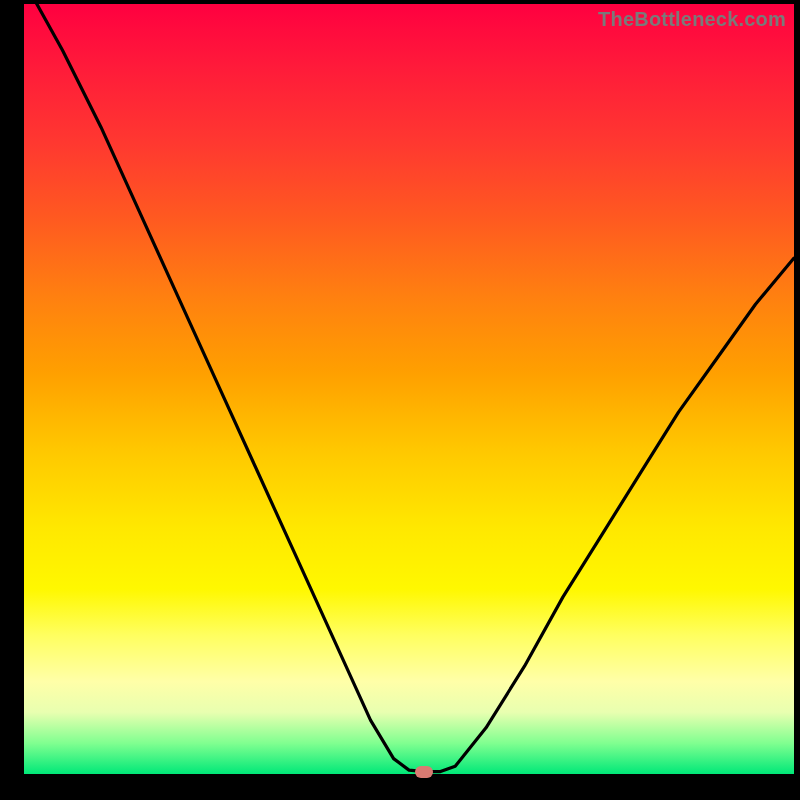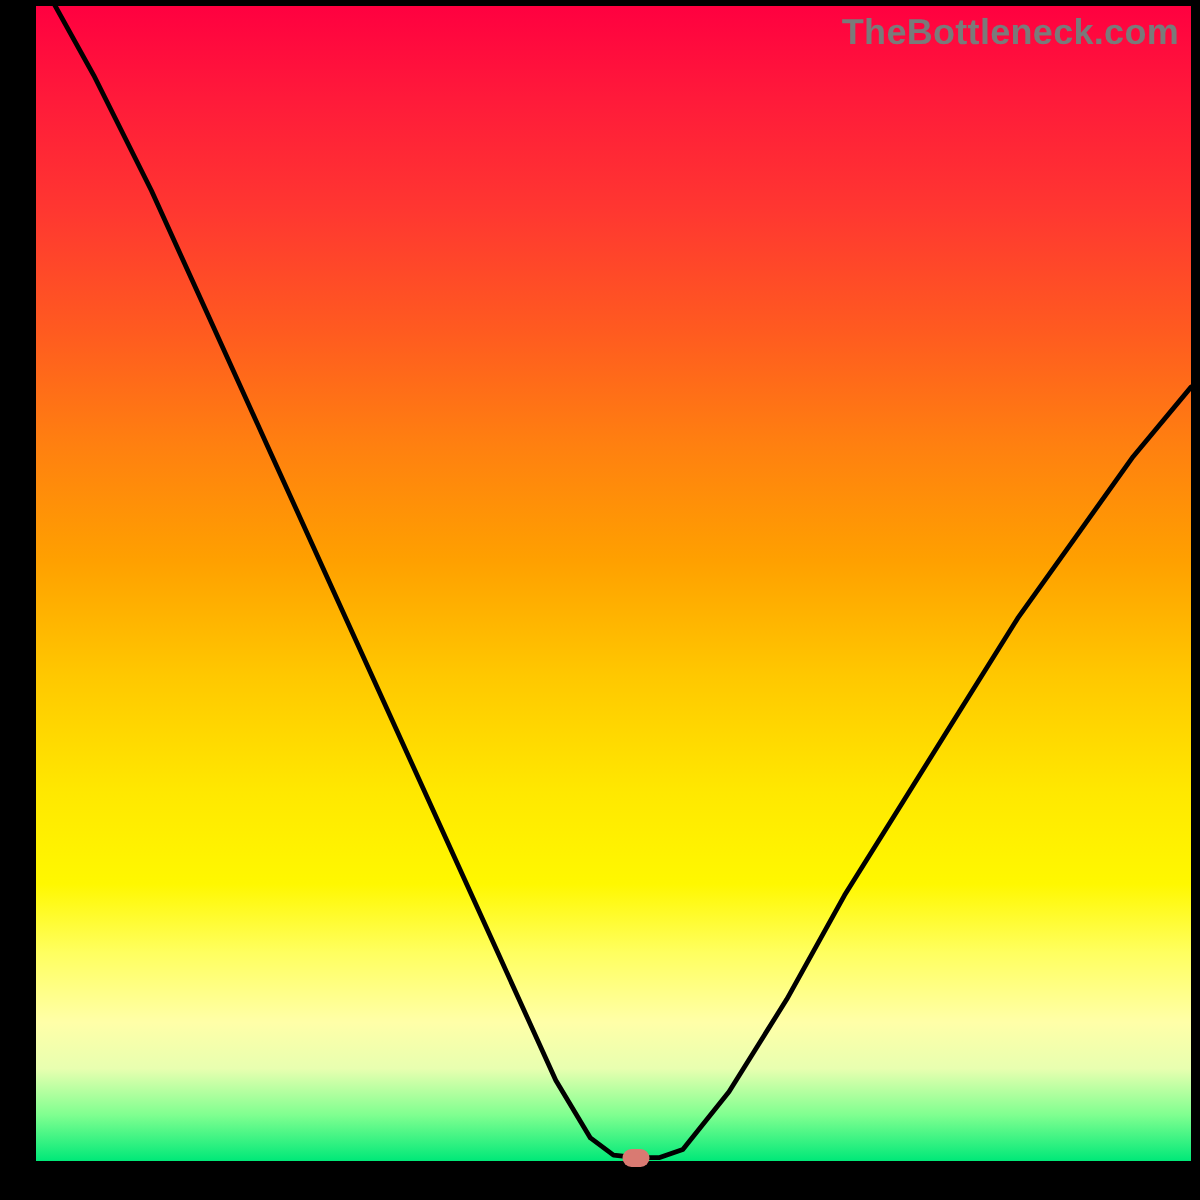--- a/index.html
+++ b/index.html
@@ -24,21 +24,21 @@
       #ffffa8 88%,
       #e8ffb0 92%,
       #80ff90 96%,
       #00e878 100%
     );
   }
   .attribution {
     position: absolute;
     top: 4px; right: 8px;
     font-family: Arial, Helvetica, sans-serif;
-    font-size: 24px;
+    font-size: 20px;
     font-weight: bold;
     color: #7a7a7a;
     letter-spacing: 0.2px;
   }
   svg.curve {
     position: absolute; left: 0; top: 0; width: 100%; height: 100%;
     overflow: visible;
   }
   .marker {
     position: absolute;

